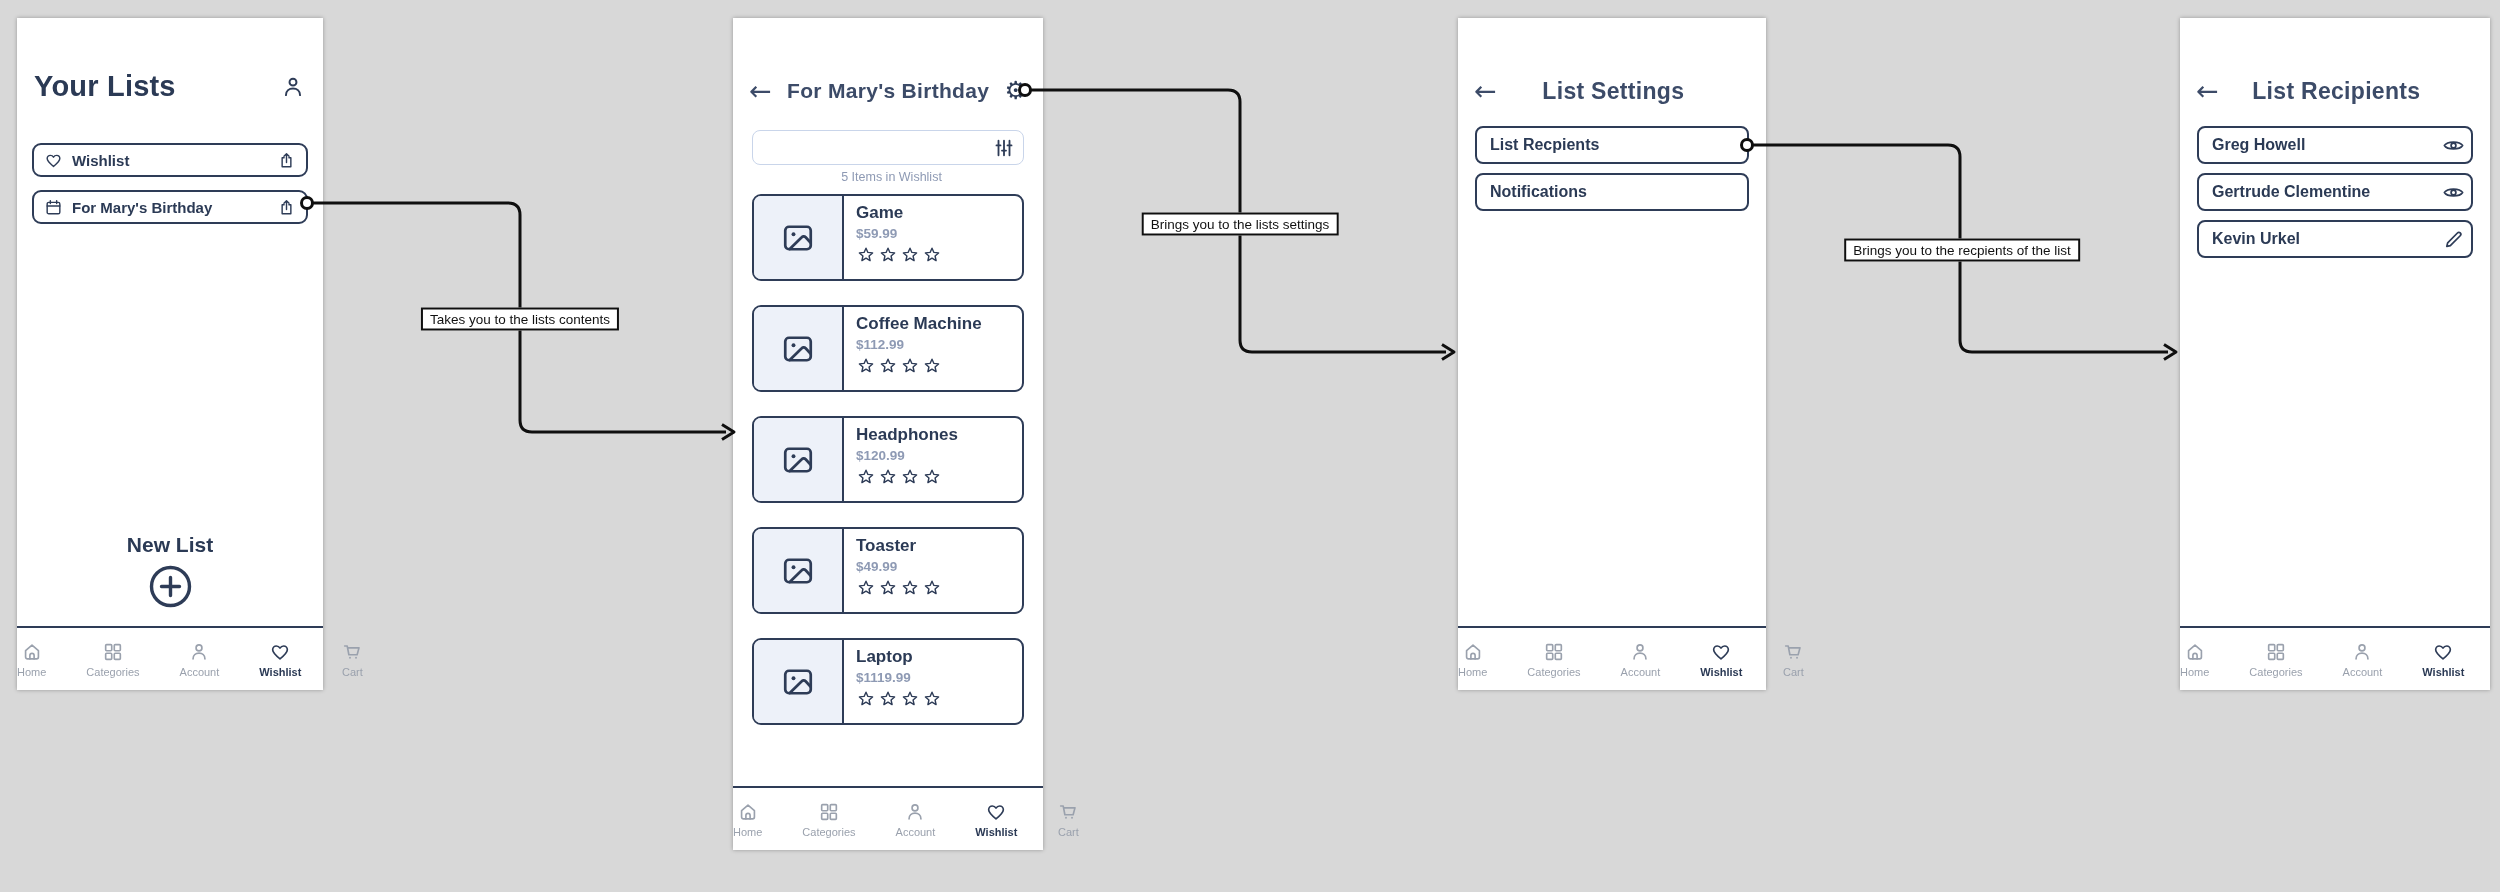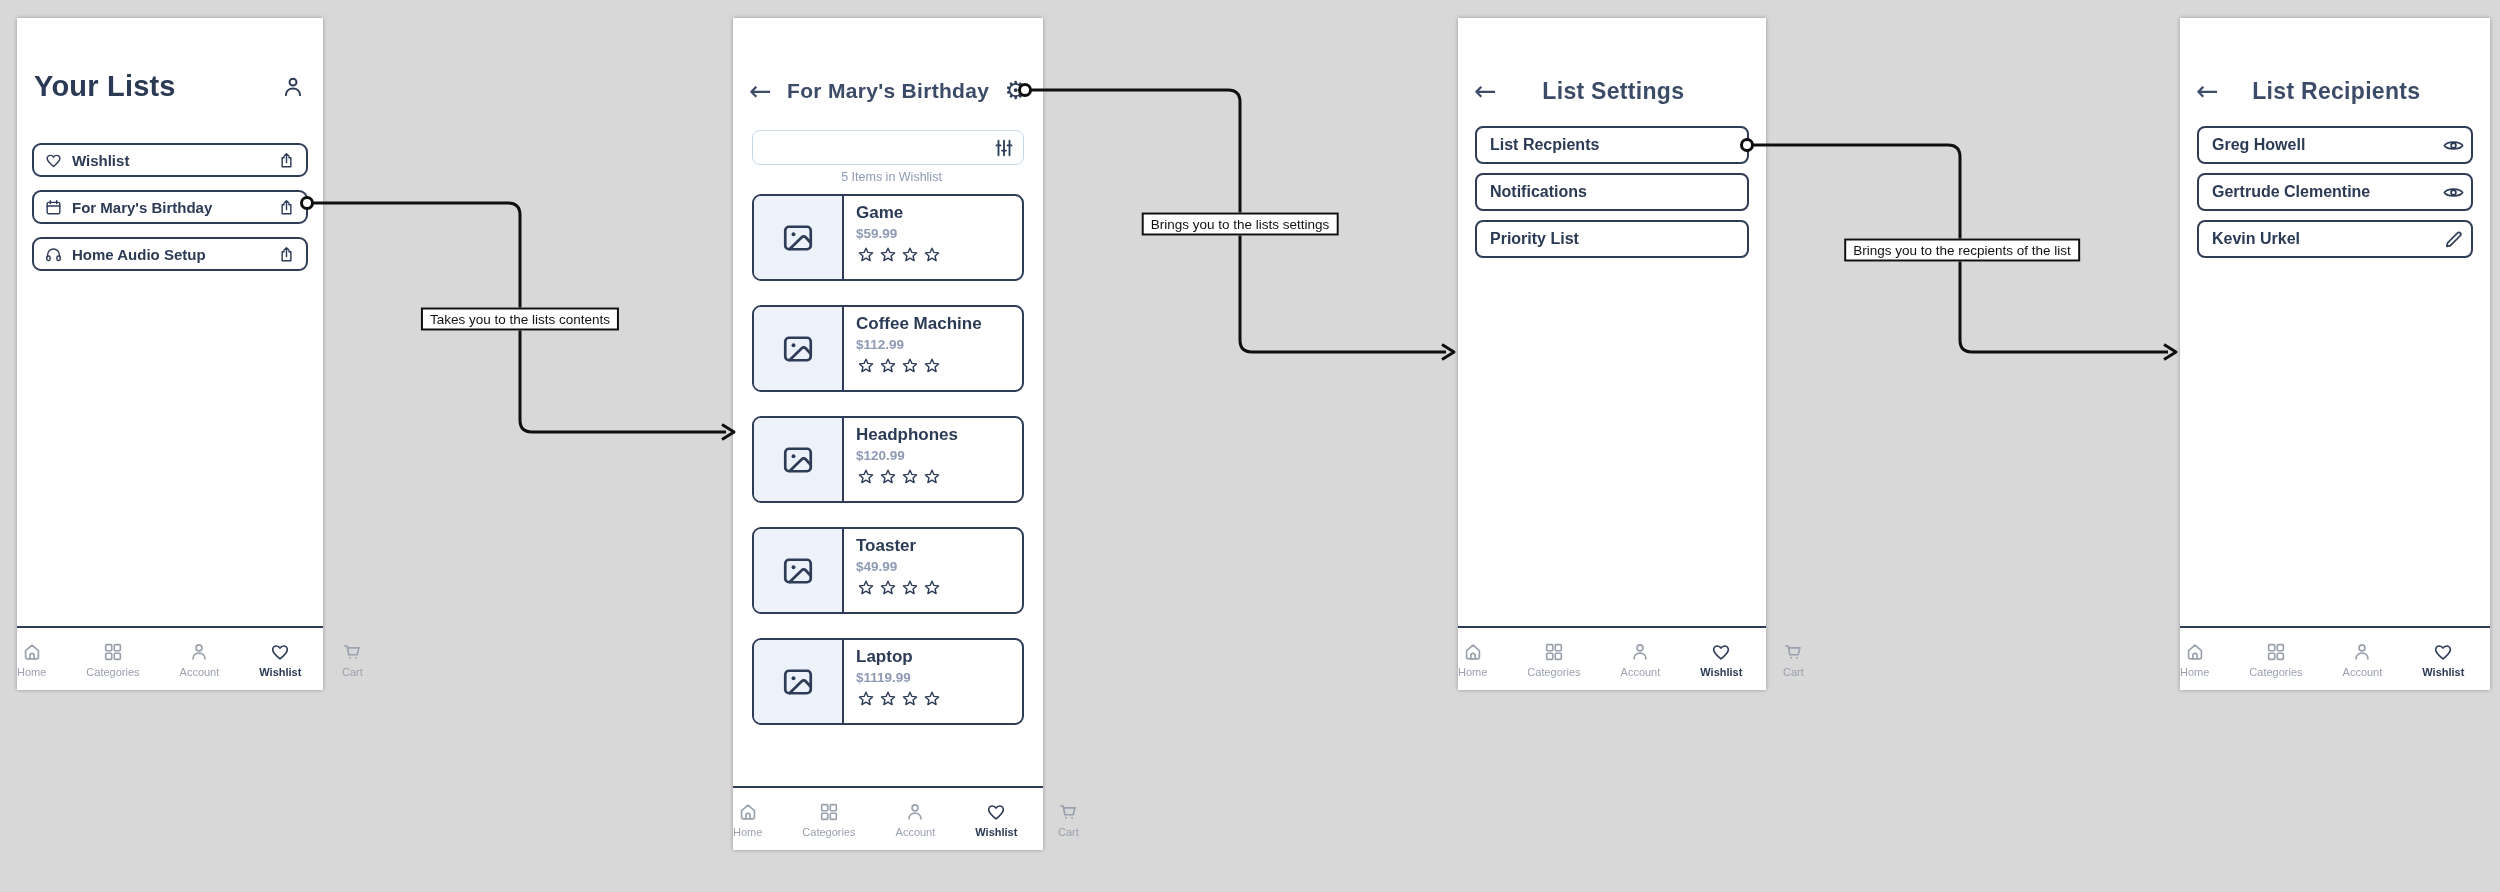--- a/index.html
+++ b/index.html
@@ -106,36 +106,29 @@
           </svg>
         </span>
       <span class="lbl">For Mary's Birthday</span>
       <span class="share">
           <svg class="ic" width="19" height="19" viewBox="0 0 24 24">
             <path d="M9 8.5 H6.5 V20 H17.5 V8.5 H15"></path>
             <path d="M12 14.5 V3.5 M8.8 6.6 L12 3.4 L15.2 6.6"></path>
           </svg>
         </span>
     </div>
-    <div class="list-btn">
-      <span>
-          <svg class="ic" width="19" height="19" viewBox="0 0 24 24">
-            <path d="M4.5 15 v-2.5 a7.5 7.5 0 0 1 15 0 V15"></path>
-            <rect x="3.5" y="13.8" width="4.2" height="5.8" rx="2"></rect>
-            <rect x="16.3" y="13.8" width="4.2" height="5.8" rx="2"></rect>
-          </svg>
-        </span>
-      <span class="lbl">Home Audio Setup</span>
-      <span class="share">
-          <svg class="ic" width="19" height="19" viewBox="0 0 24 24">
-            <path d="M9 8.5 H6.5 V20 H17.5 V8.5 H15"></path>
-            <path d="M12 14.5 V3.5 M8.8 6.6 L12 3.4 L15.2 6.6"></path>
-          </svg>
-        </span>
-    </div>
+  </div>
+  <div class="new-list">
+    <span class="new-list-lbl">New List</span>
+    <span style="cursor:pointer;">
+      <svg class="ic" width="45" height="45" viewBox="0 0 45 45" style="stroke-width:3.4;">
+          <circle cx="22.5" cy="22.5" r="19"></circle>
+          <path d="M22.5 13.5 V31.5 M13.5 22.5 H31.5"></path>
+        </svg>
+    </span>
   </div>
   <div class="nav-bar">
       <div class="nav-item">
         <span class="nav-ic">
           <svg class="ic" viewBox="0 0 24 24">
             <path d="M5 10.5 L12 4.5 L19 10.5 V17.5 a2 2 0 0 1 -2 2 H7 a2 2 0 0 1 -2 -2 Z"></path>
             <path d="M9.7 19.5 v-3.7 a2.3 2.3 0 0 1 4.6 0 v3.7"></path>
           </svg>
         </span>
         <span class="nav-label">Home</span>
@@ -394,23 +387,20 @@
     <span class="back">←</span>
     <span class="s-title big">List Settings</span>
     <span style="width:20px;"></span>
   </div>
   <div class="opt-buttons">
     <div class="opt-btn">
       <span class="lbl">List Recpients</span>
     </div>
     <div class="opt-btn">
       <span class="lbl">Notifications</span>
-    </div>
-    <div class="opt-btn">
-      <span class="lbl">Priority List</span>
     </div>
   </div>
   <div class="nav-bar">
       <div class="nav-item">
         <span class="nav-ic">
           <svg class="ic" viewBox="0 0 24 24">
             <path d="M5 10.5 L12 4.5 L19 10.5 V17.5 a2 2 0 0 1 -2 2 H7 a2 2 0 0 1 -2 -2 Z"></path>
             <path d="M9.7 19.5 v-3.7 a2.3 2.3 0 0 1 4.6 0 v3.7"></path>
           </svg>
         </span>

